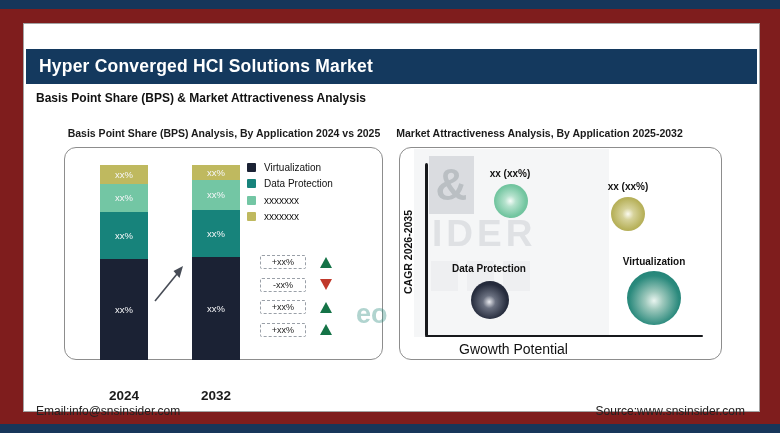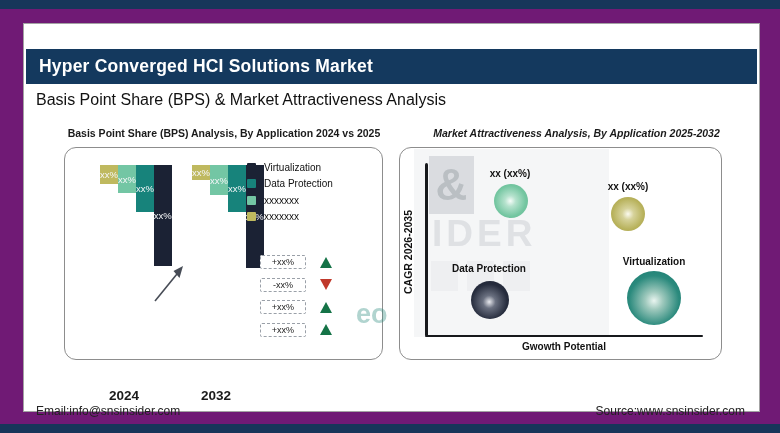--- a/index.html
+++ b/index.html
@@ -1,42 +1,42 @@
 <!DOCTYPE html>
 <html><head>
 <meta charset="utf-8">
 <style>
   html,body{margin:0;padding:0;background:#fff;}
   *{box-sizing:border-box;font-family:"Liberation Sans","DejaVu Sans",sans-serif;}
-  .page{position:relative;width:780px;height:433px;background:#701a75;overflow:hidden;padding-left:28px;}
+  .page{position:relative;width:780px;height:433px;background:#7f1d1d;overflow:hidden;padding-left:28px;}
   .strip{position:absolute;left:0;width:780px;height:9px;background:#17365a;}
   .strip.top{top:0;}
   .strip.bottom{top:424px;}
   .card{position:absolute;left:23px;top:23px;width:737px;height:389px;background:#ffffff;border:1.5px solid #a3a3a3;}
   .title-bar{position:absolute;left:2px;right:2px;top:25px;height:35px;background:#14395e;display:flex;align-items:center;padding-left:13px;}
   .title-bar span{color:#ffffff;font-size:17.5px;font-weight:bold;letter-spacing:.2px;}
-  .subtitle{position:absolute;left:12px;top:67px;font-size:16px;font-weight:normal;color:#111;}
+  .subtitle{position:absolute;left:12px;top:67px;font-size:12px;font-weight:bold;color:#111;}
   .chart-title{position:absolute;top:103px;font-size:10.5px;font-weight:bold;color:#1a1a1a;text-align:center;white-space:nowrap;}
   .chart-title.left{left:40px;width:320px;}
-  .chart-title.right{left:391px;width:323px;font-style:italic;}
+  .chart-title.right{left:354px;width:323px;}
   .panel{position:absolute;top:123px;height:213px;background:#fff;border:1.2px solid #8d8d8d;border-radius:12px;}
   .panel.pl{left:40px;width:319px;}
   .panel.pr{left:375px;width:323px;}
   
   .watermark{position:absolute;left:330px;top:125px;width:260px;height:195px;opacity:.5;pointer-events:none;}
   .wm-backdrop{position:absolute;left:60px;top:0px;width:195px;height:188px;background:#eceef1;}
   .wm-amp{position:absolute;left:75px;top:7px;width:45px;height:58px;background:#b6bbc3;display:flex;align-items:center;justify-content:center;font-size:44px;font-weight:bold;color:#788089;}
   .wm-text{position:absolute;left:78px;top:64px;font-size:37px;font-weight:bold;color:#c0c4cb;letter-spacing:4px;}
   .wm-blocks{position:absolute;left:77px;top:112px;display:flex;gap:9px;}
   .wm-blocks i{width:27px;height:30px;background:#dfe1e5;}
   .wm-teal{position:absolute;left:2px;top:150px;font-size:27px;font-weight:bold;color:#2f8d81;opacity:.75;}
   .panel-content{position:absolute;top:123px;height:213px;}
   .pc-left{left:40px;width:319px;border-radius:12px;overflow:hidden;}
   .pc-right{left:375px;width:323px;}
-  .bar{position:absolute;top:18px;width:48px;height:195px;display:flex;flex-direction:row;}
+  .bar{position:absolute;top:18px;width:48px;height:195px;display:flex;flex-direction:column;}
   .bar.b2024{left:36px;}
   .bar.b2032{left:128px;}
   .seg{width:100%;display:flex;align-items:center;justify-content:center;}
   .seg span{color:#f5f6f8;font-size:9.5px;}
   .cat-label{position:absolute;top:340px;width:60px;text-align:center;font-size:13.5px;font-weight:bold;color:#1a1a1a;margin-top:24px;}
   .cat-label.c1{left:70px;}
   .cat-label.c2{left:162px;}
   .legend{position:absolute;left:183px;top:15px;}
   .legend-row{display:flex;align-items:center;margin-bottom:6.5px;height:10px;}
   .legend-swatch{width:9px;height:9px;border-radius:1px;margin-right:8px;flex:0 0 auto;}
@@ -45,21 +45,21 @@
   .badge-row{display:flex;align-items:center;margin-bottom:8.5px;height:14px;}
   .badge-box{width:46px;height:14px;border:1.3px dashed #9aa0a8;border-radius:2px;display:flex;align-items:center;justify-content:center;font-size:9px;color:#222;background:#fff;}
   .tri{width:0;height:0;margin-left:14px;}
   .tri-up{border-left:6.5px solid transparent;border-right:6.5px solid transparent;border-bottom:11px solid #157347;}
   .tri-down{border-left:6.5px solid transparent;border-right:6.5px solid transparent;border-top:11px solid #c0392b;}
   .arrow-svg{position:absolute;left:88px;top:112px;}
   .axis{position:absolute;background:#17191c;border-radius:2px;}
   .axis.y{left:26px;top:16px;width:2.6px;height:173px;}
   .axis.x{left:26px;top:187.5px;width:278px;height:2.6px;}
   .ylabel{position:absolute;left:3px;top:30px;width:16px;height:150px;writing-mode:vertical-rl;transform:rotate(180deg);text-align:center;font-size:10.5px;font-weight:bold;color:#111;}
-  .xlabel{position:absolute;left:60px;top:194px;width:210px;text-align:center;font-size:10px;font-weight:bold;color:#111;}
+  .xlabel{position:absolute;left:60px;top:194px;width:210px;text-align:left;font-size:14px;font-weight:normal;color:#111;}
   .bubble{position:absolute;border-radius:50%;}
   .b-seafoam{background:radial-gradient(circle at 48% 50%,#f6fcf9 0%,#b5e2cd 22%,#74c6a1 62%,#63b892 100%);}
   .b-olive{background:radial-gradient(circle at 50% 50%,#fbfaef 0%,#d6d29a 24%,#b8b25c 64%,#a8a24d 100%);}
   .b-navy{background:radial-gradient(circle at 48% 55%,#e8e9ee 0%,#6a7080 22%,#262c3d 62%,#1c2232 100%);}
   .b-teal{background:radial-gradient(circle at 50% 55%,#e9f5f0 0%,#9fc9bd 22%,#2b8a7d 62%,#17796e 100%);}
   .bubble-label{position:absolute;width:110px;text-align:center;font-size:10px;font-weight:600;color:#111;white-space:nowrap;}
   .bl0{left:56px;top:21px;}
   .bl1{left:174px;top:34px;}
   .bl2{left:35px;top:116px;}
   .bl3{left:200px;top:109px;}

